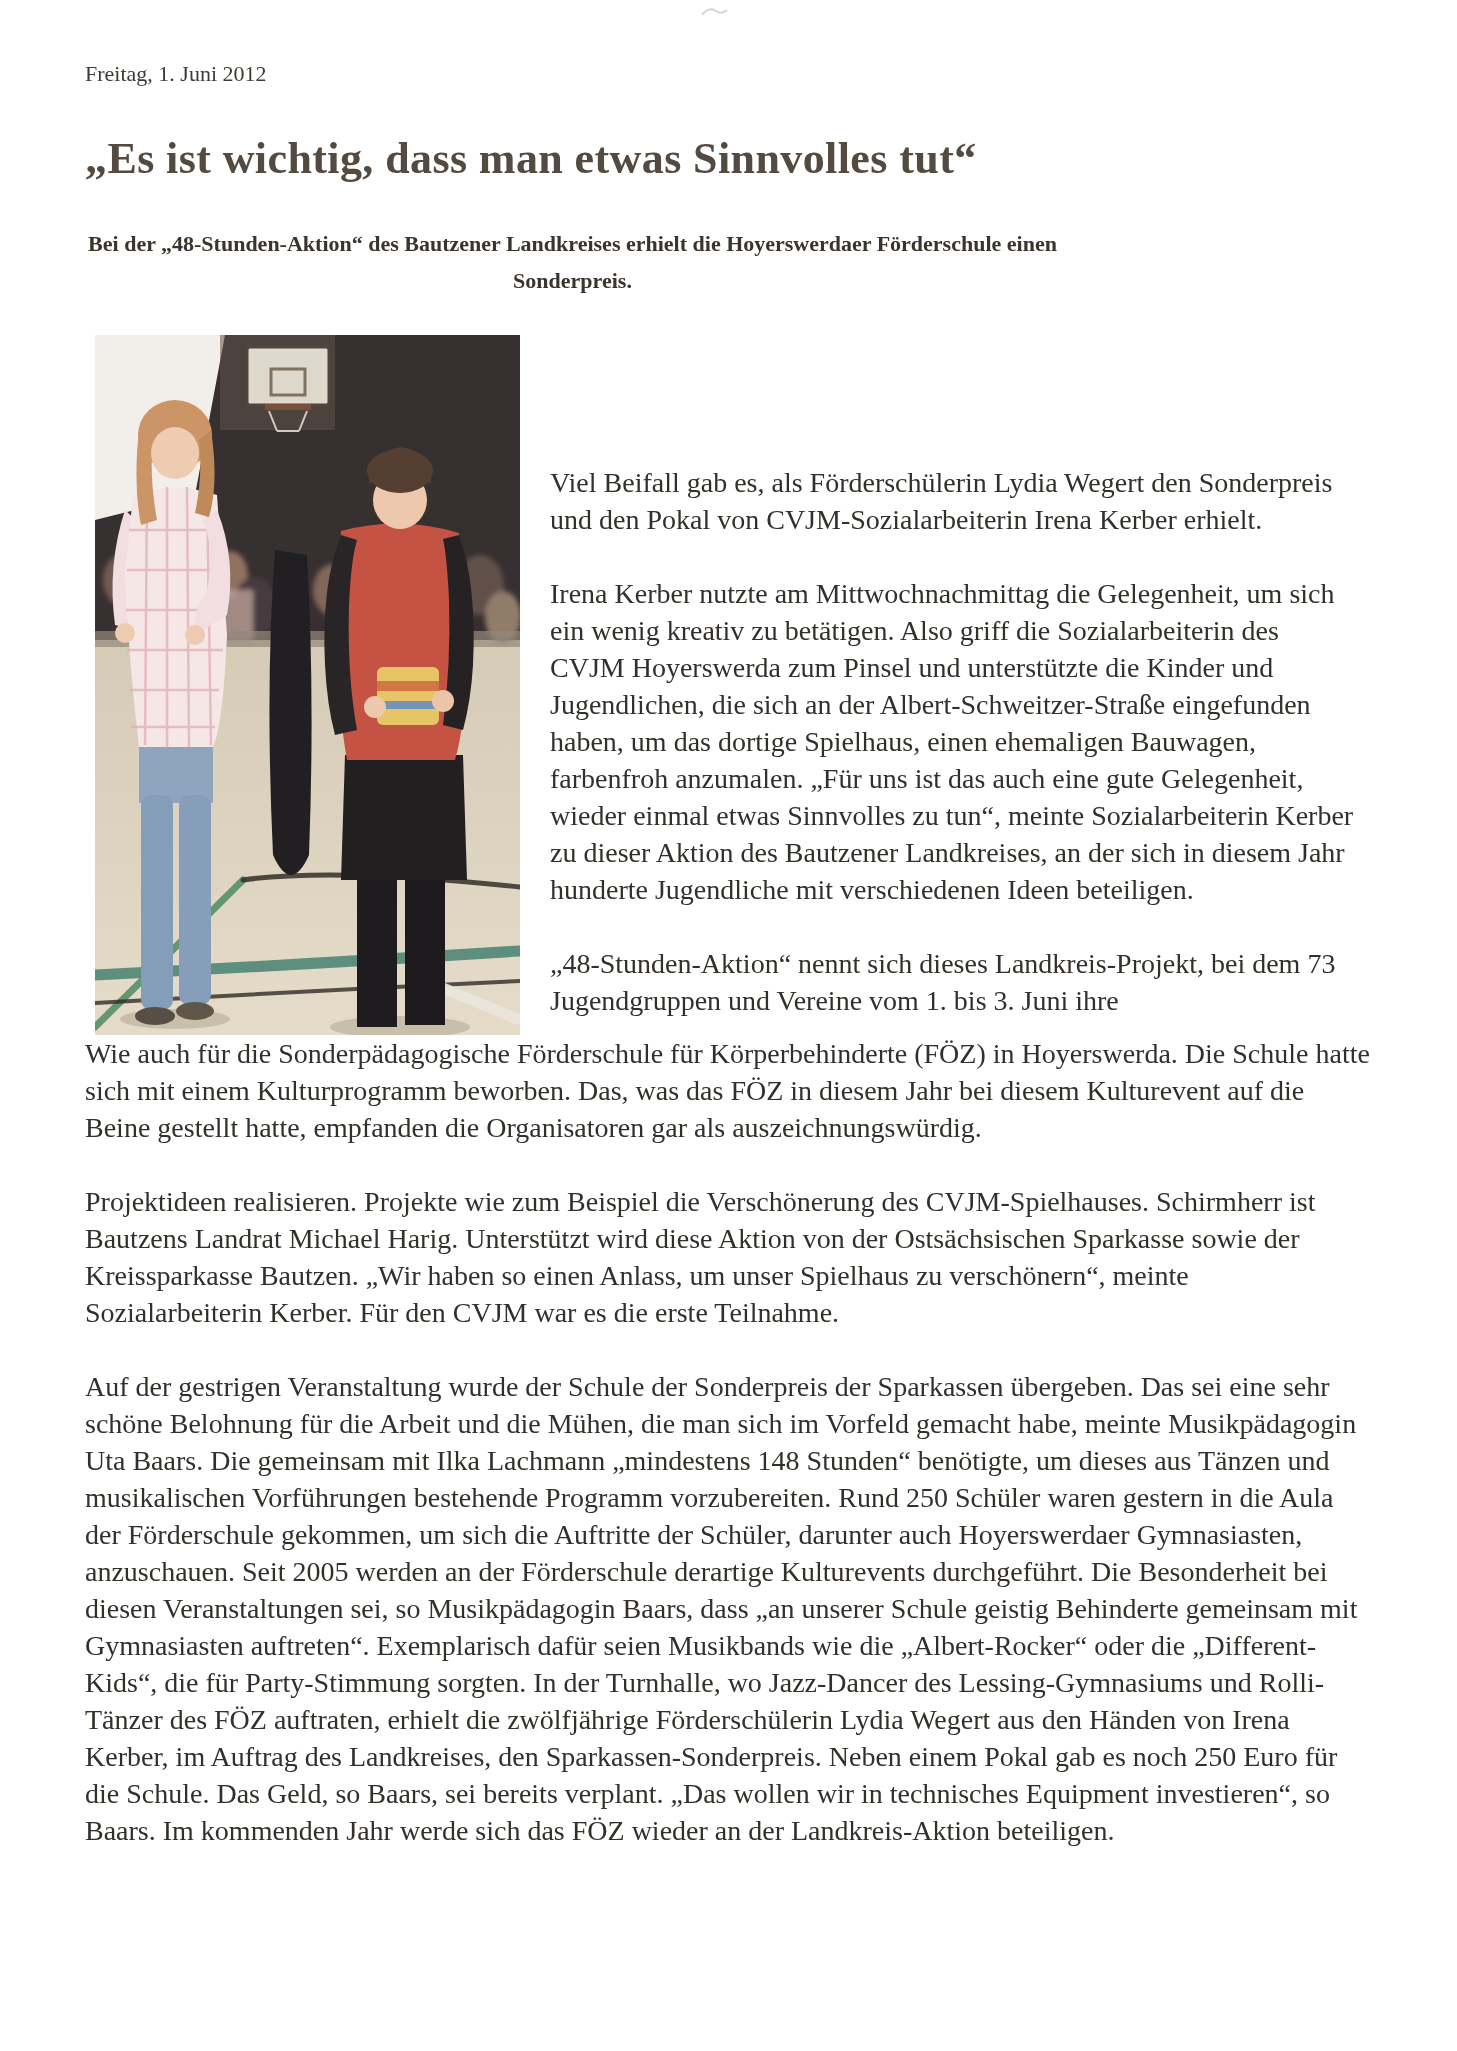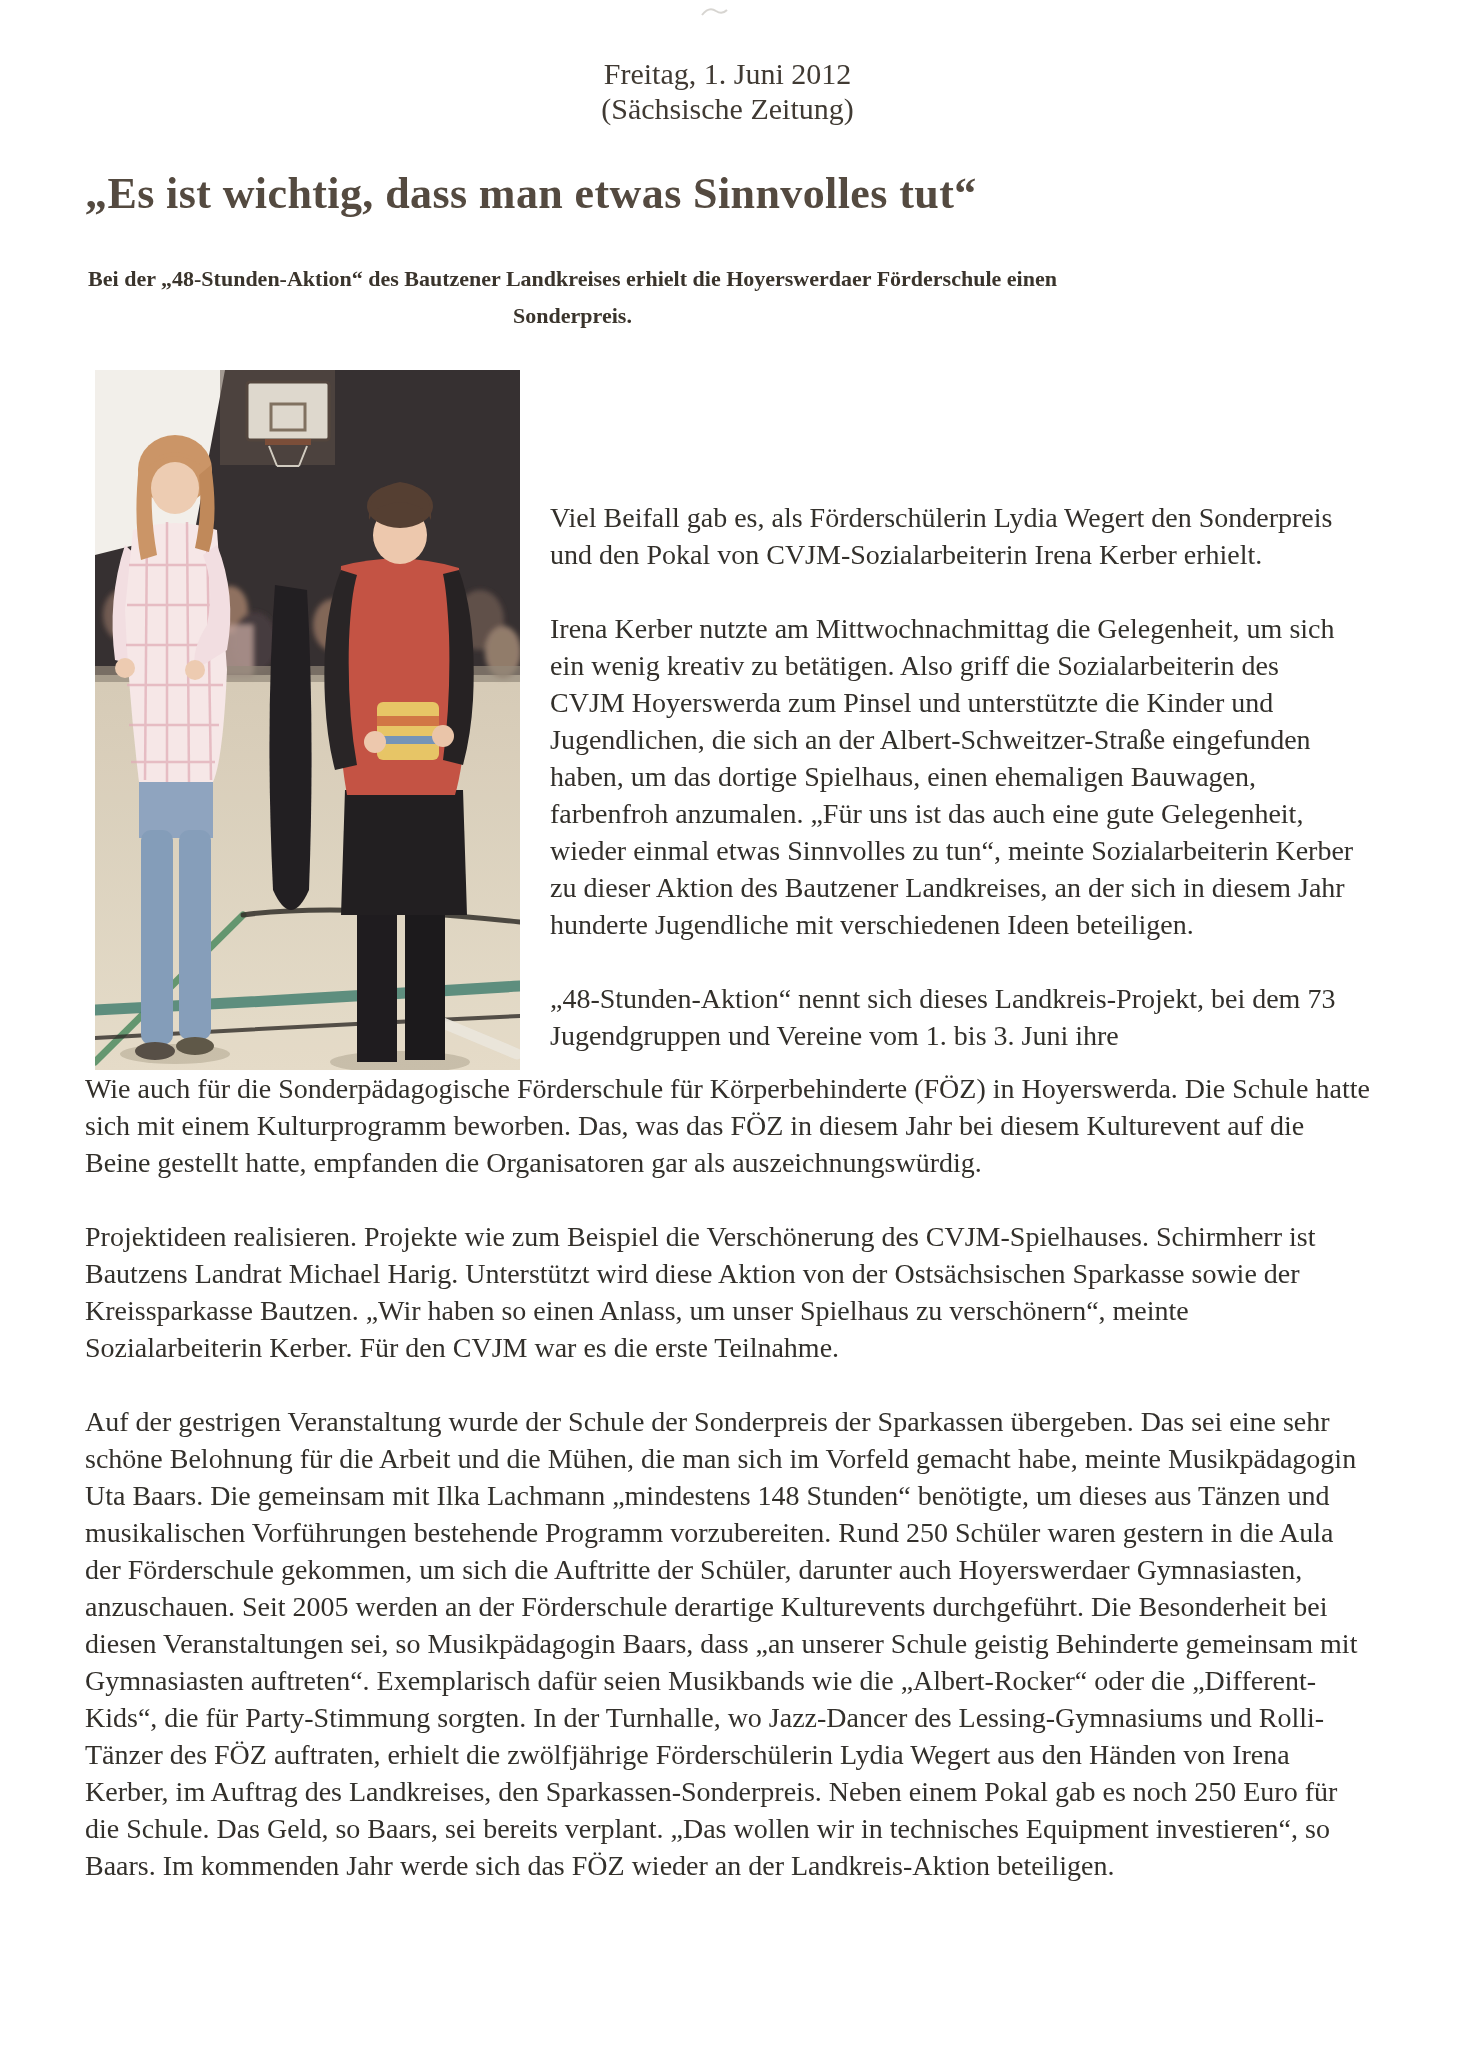--- a/index.html
+++ b/index.html
@@ -18,22 +18,22 @@
     margin:0 auto;
     background:var(--paper);
     box-sizing:border-box;
     padding:56px 87px 60px 85px;
     font-family:"Liberation Serif","DejaVu Serif",serif;
     color:var(--ink);
     overflow:hidden;
   }
   .scan-artifact{position:absolute;left:700px;top:4px;opacity:.55;}
   .dateline{
-    text-align:center;
-    font-size:30px;
+    text-align:left;
+    font-size:22px;
     line-height:35px;
     color:var(--meta-ink);
   }
   .headline{
     margin:42px 0 0 0;
     font-size:44px;
     line-height:52px;
     font-weight:bold;
     letter-spacing:.4px;
     color:var(--headline-ink);
@@ -87,21 +87,20 @@
 
 <div class="page">
 
   <svg class="scan-artifact" width="30" height="16" viewBox="0 0 30 16">
     <path d="M2,11 Q9,2 16,7 Q22,11 27,6" stroke="#b7b3ac" stroke-width="2" fill="none"></path>
   </svg>
 
   <header>
     <div class="dateline">
       <div>Freitag, 1. Juni 2012</div>
-      <div>(Sächsische Zeitung)</div>
     </div>
     <h1 class="headline">„Es ist wichtig, dass man etwas Sinnvolles tut“</h1>
     <p class="lead">Bei der „48-Stunden-Aktion“ des Bautzener Landkreises erhielt die Hoyerswerdaer Förderschule einen Sonderpreis.</p>
   </header>
 
   <section class="photo-row">
 
     <figure class="photo" title="Förderschülerin Lydia Wegert und CVJM-Sozialarbeiterin Irena Kerber mit Pokal und Sonderpreis in der Turnhalle">
       <svg viewBox="0 0 425 700" role="img">
         <defs>

